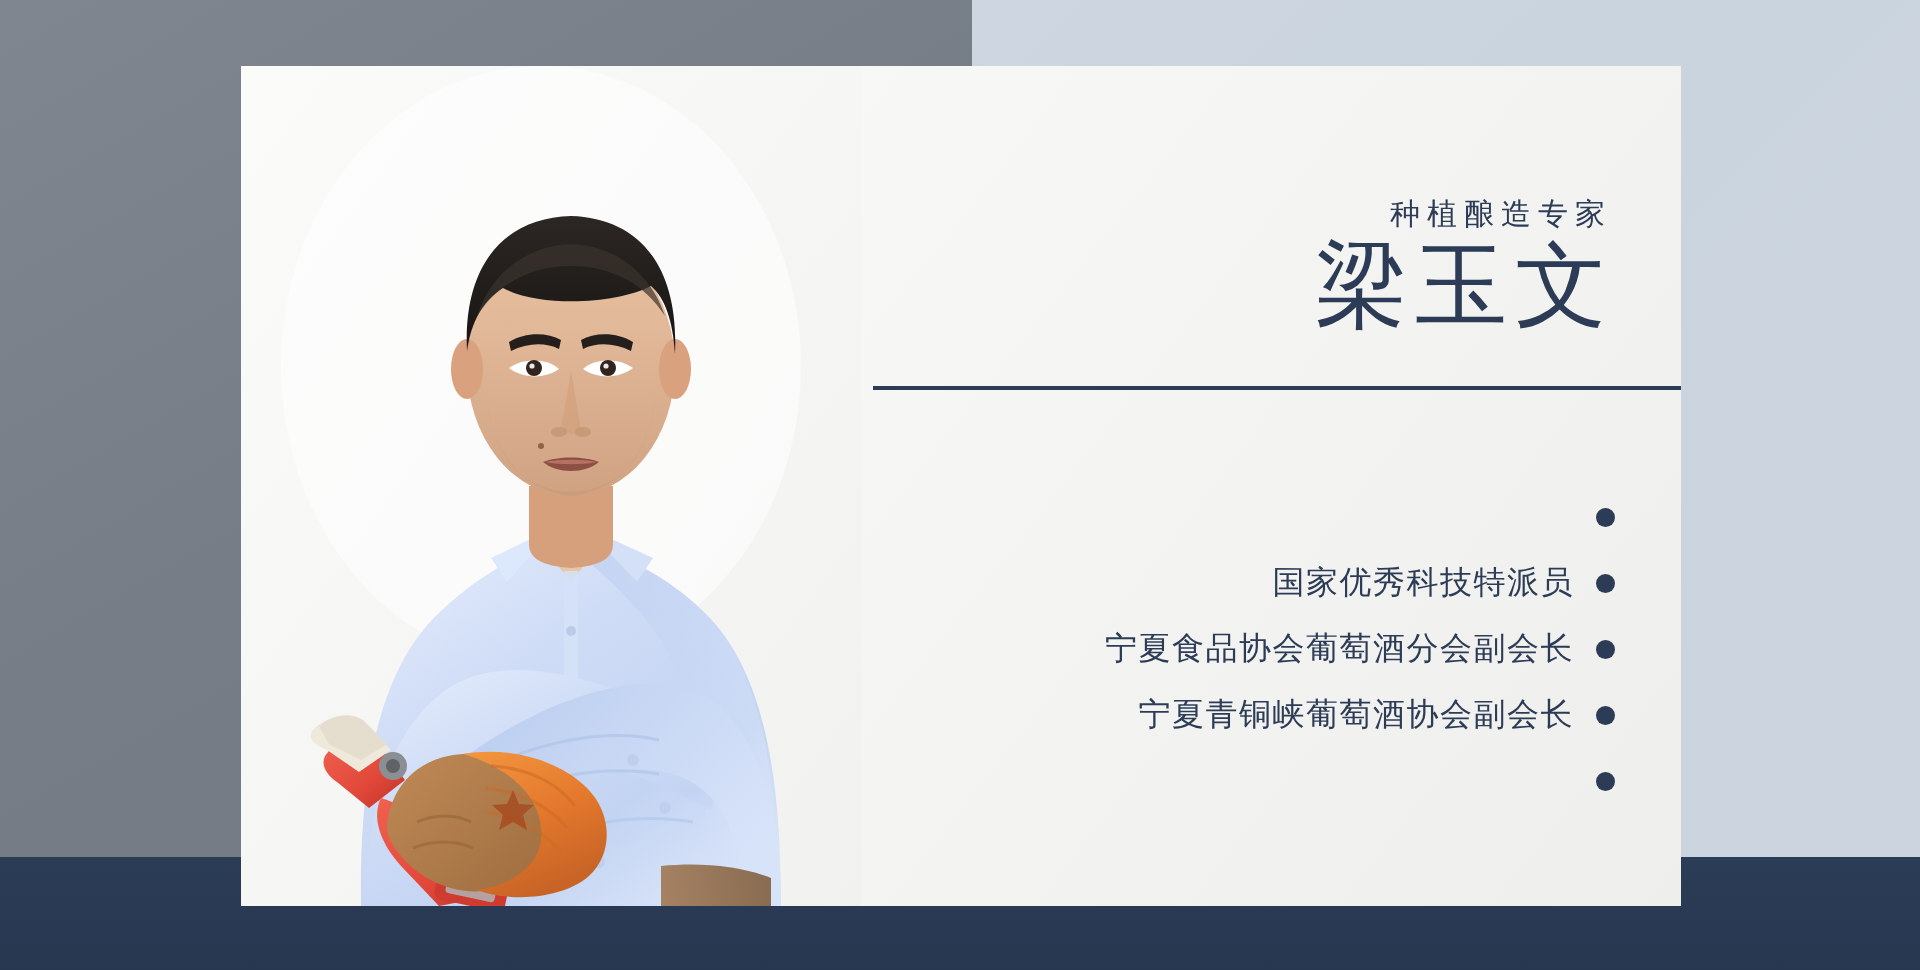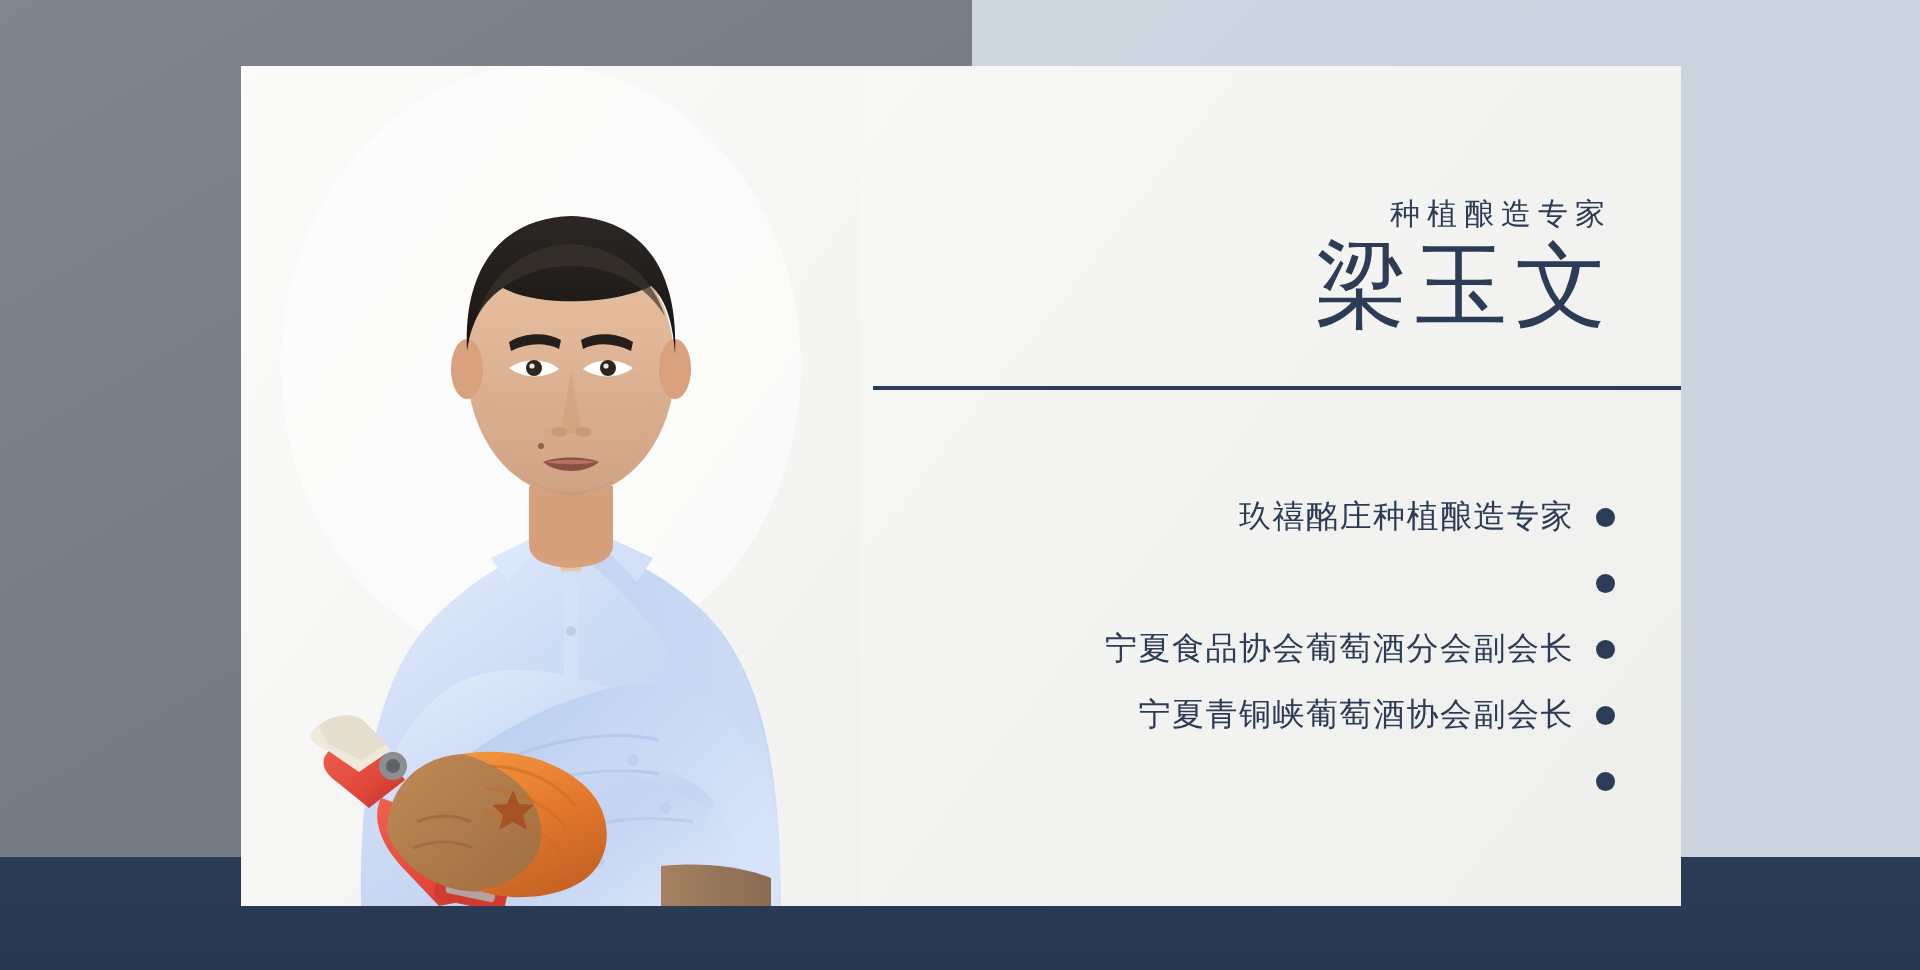--- a/index.html
+++ b/index.html
@@ -274,25 +274,25 @@
       <div class="name">梁玉文</div>
 
       <div class="divider-wrap">
         <div class="divider-line"></div>
 
       </div>
 
       <div class="creds">
 
         <div class="cred-row">
-          <span class="cred-label">玖禧酩庄种植酿造专家</span>
-          <span class="cred-bullet"></span>
-        </div>
-
-        <div class="cred-row">
+          <span class="cred-bullet"></span>
+        </div>
+
+        <div class="cred-row">
+          <span class="cred-label">国家优秀科技特派员</span>
           <span class="cred-bullet"></span>
         </div>
 
         <div class="cred-row">
           <span class="cred-label">宁夏食品协会葡萄酒分会副会长</span>
           <span class="cred-bullet"></span>
         </div>
 
         <div class="cred-row">
           <span class="cred-label">宁夏青铜峡葡萄酒协会副会长</span>

